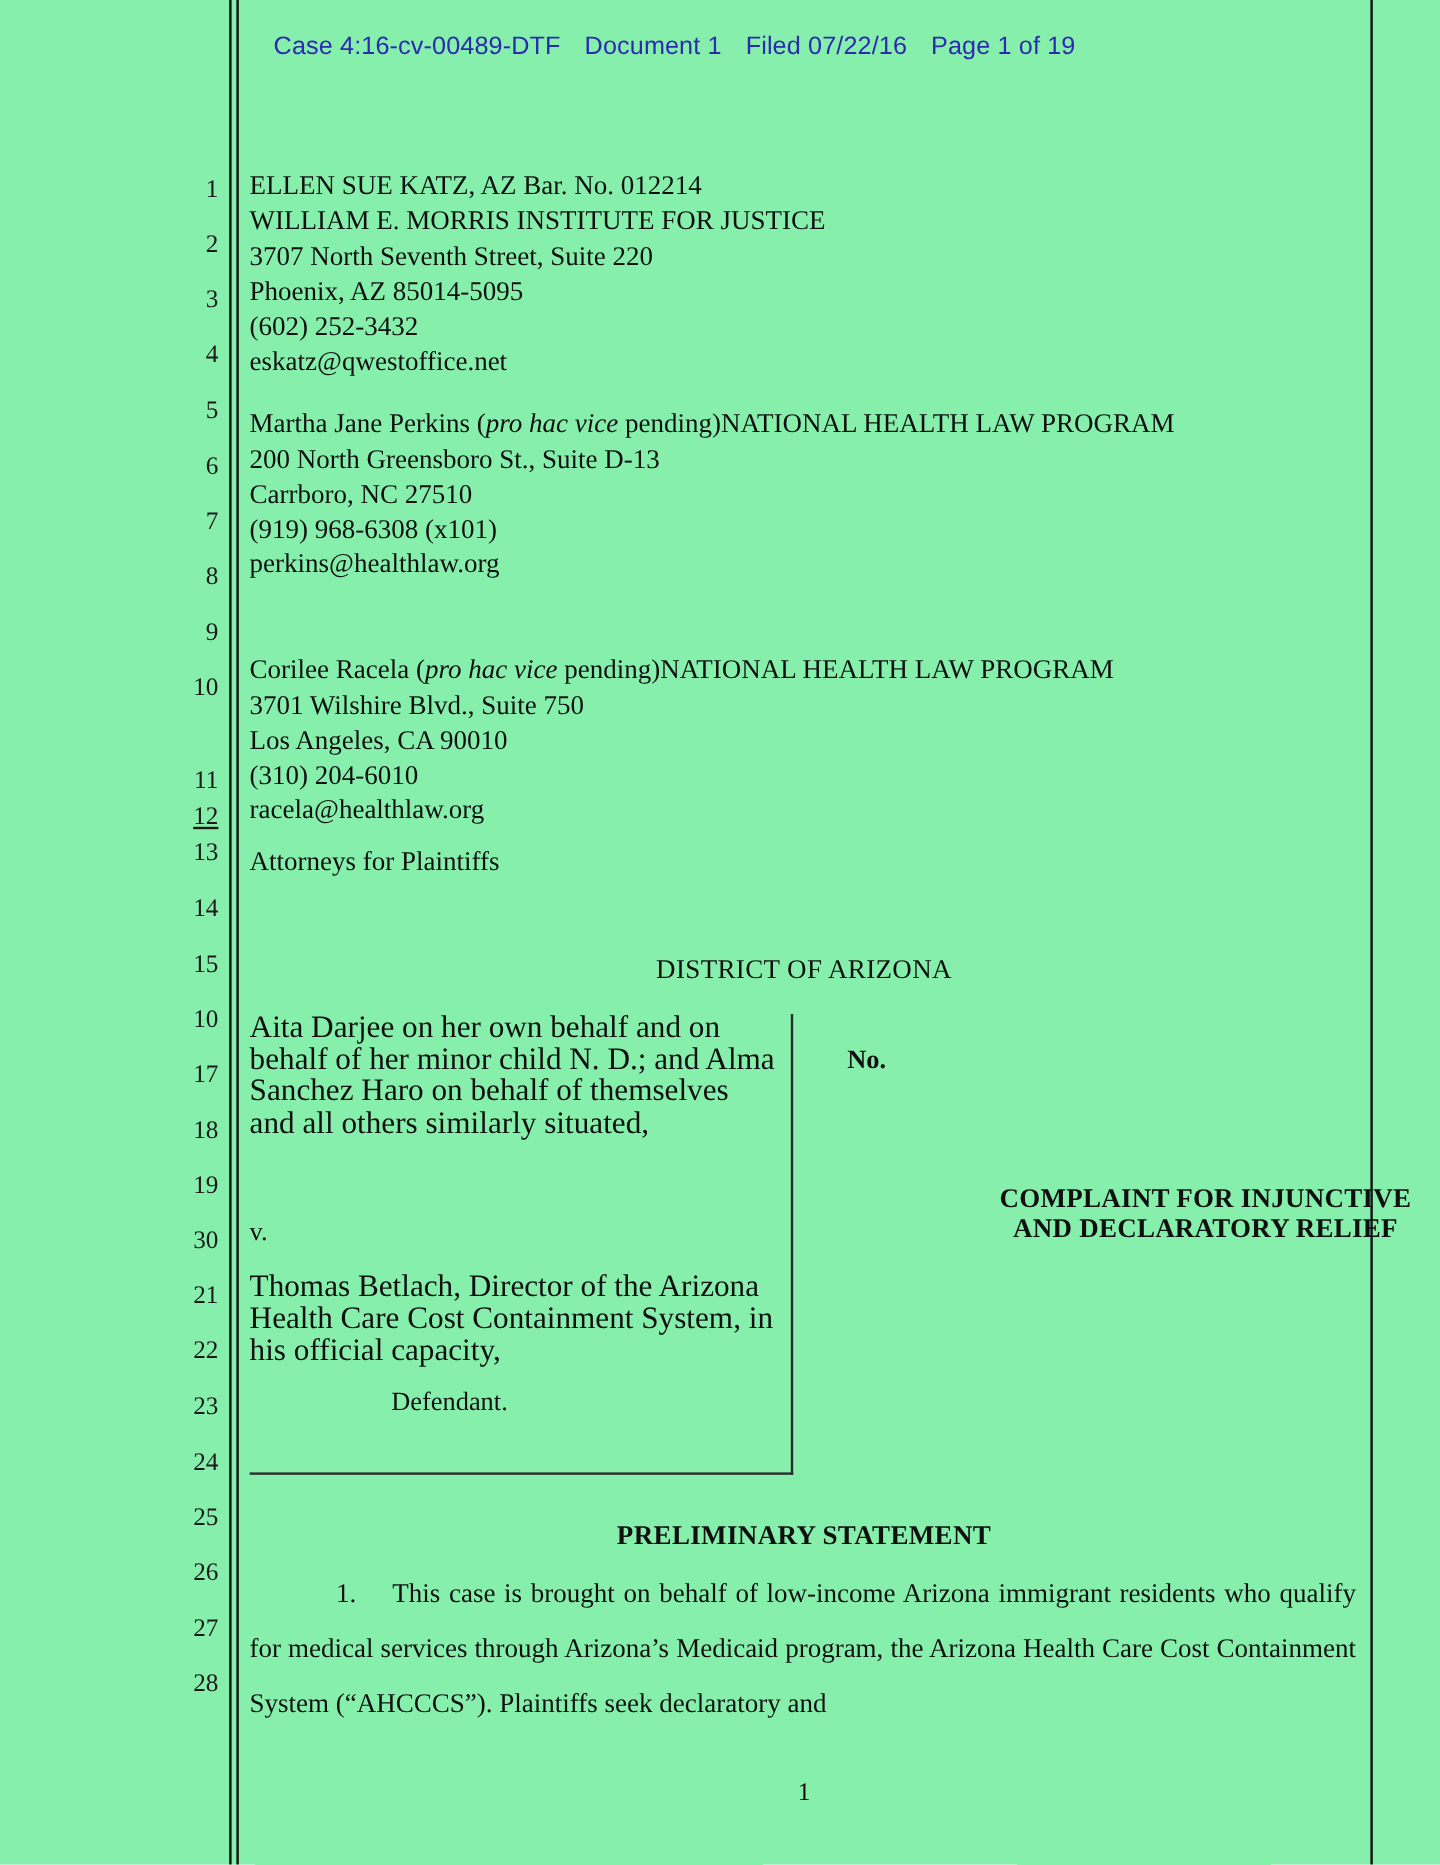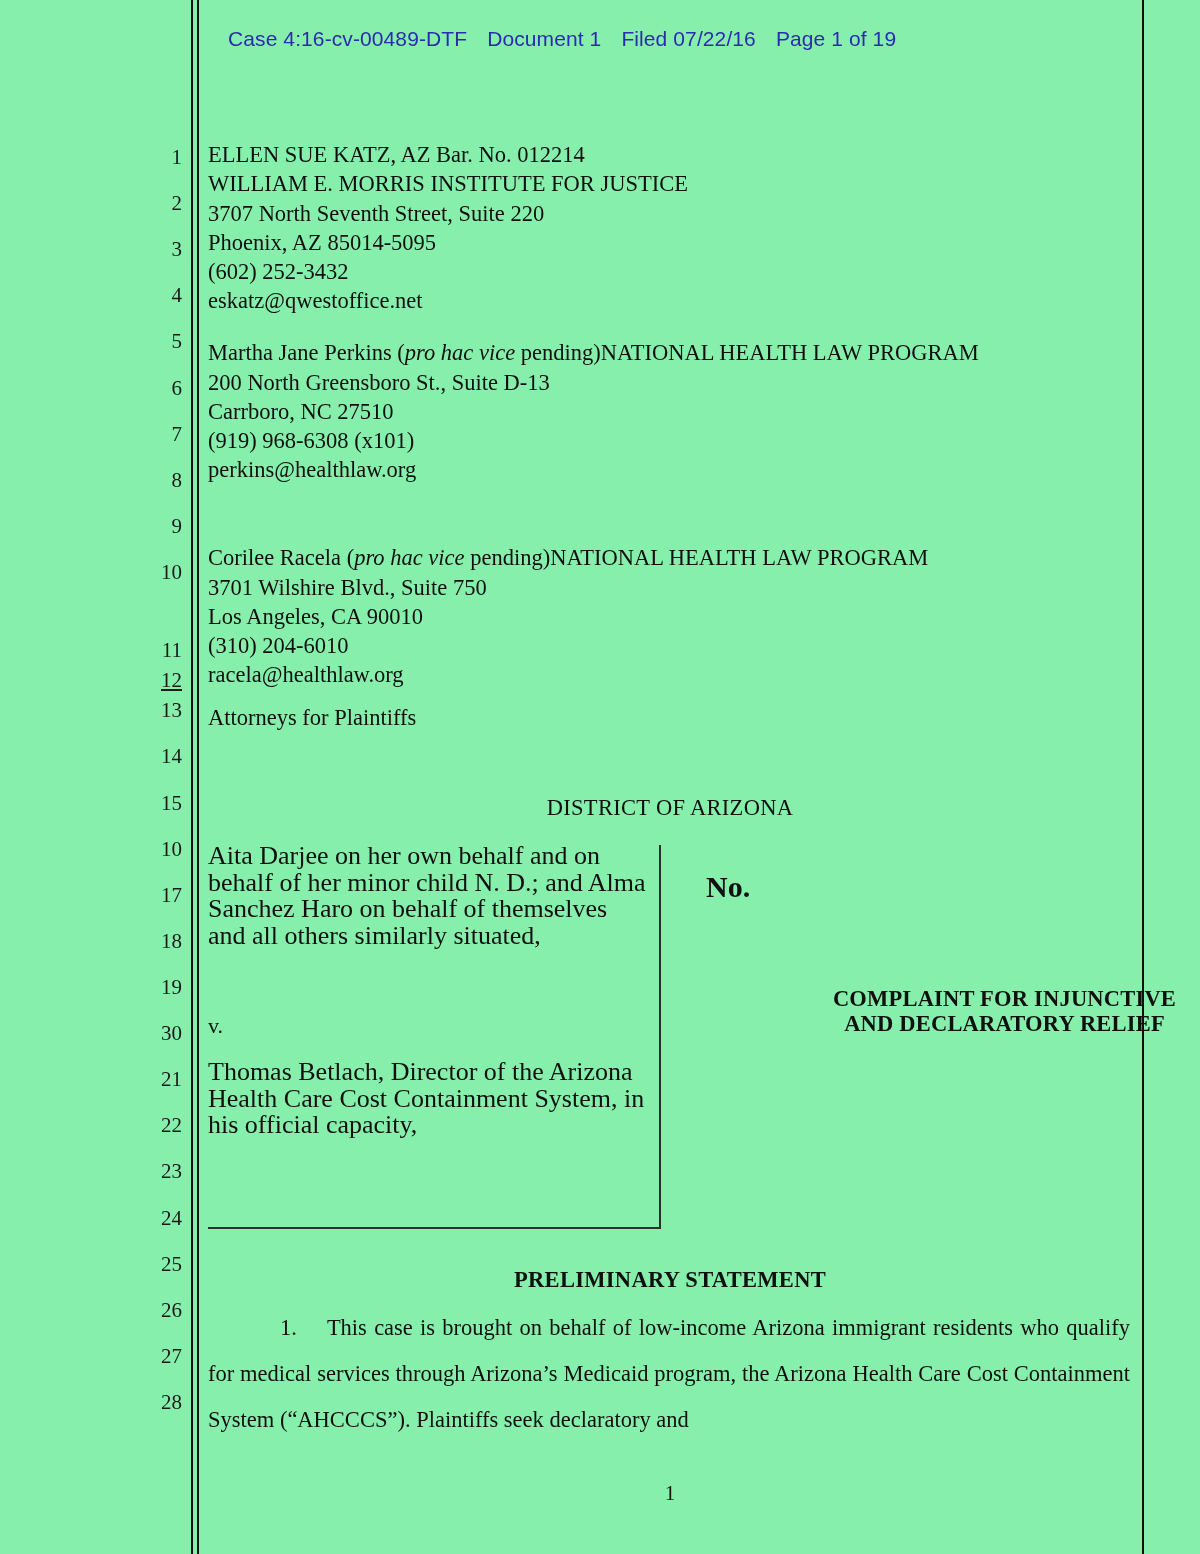--- a/index.html
+++ b/index.html
@@ -123,21 +123,21 @@
     box-sizing: border-box;
   }
   .vee {
     font-size: 22px;
     line-height: 26.5px;
   }
 
   .case-no {
     position: absolute;
     left: 498px;
-    font-size: 30px;
+    font-size: 22px;
     font-weight: bold;
   }
   .doc-title {
     position: absolute;
     left: 451px;
     width: 691px;
     text-align: center;
     font-size: 22.5px;
     font-weight: bold;
     line-height: 26px;
@@ -243,20 +243,21 @@
     <div class="blk attorneys-for" style="top:703px;">Attorneys for Plaintiffs</div>
 
     <div class="blk court-line" style="top:795px;">DISTRICT OF ARIZONA</div>
 
     <div class="caption-vrule"></div>
     <div class="caption-hrule"></div>
 
     <div class="blk party-text" style="top:843px;">Aita Darjee on her own behalf and on behalf of her minor child N. D.; and Alma Sanchez Haro on behalf of themselves and all others similarly situated,</div>
     <div class="blk vee" style="top:1013px;">v.</div>
     <div class="blk party-text" style="top:1059px;">Thomas Betlach, Director of the Arizona Health Care Cost Containment System, in his official capacity,</div>
+    <div class="blk party-role" style="top:1155px;">Defendant.</div>
 
     <div class="case-no" style="top:870px;">No.</div>
     <div class="doc-title" style="top:986px;">COMPLAINT FOR INJUNCTIVE</div>
     <div class="doc-title" style="top:1011px;">AND DECLARATORY RELIEF</div>
 
     <div class="blk section-heading" style="top:1267px;">PRELIMINARY STATEMENT</div>
 
     <div class="blk para" style="top:1305px;">
       <span class="num">1.</span><span>This case is brought on behalf of low-income Arizona immigrant residents who qualify for medical services through Arizona’s Medicaid program, the Arizona Health Care Cost Containment System (“AHCCCS”).  Plaintiffs seek declaratory and</span>
     </div>

